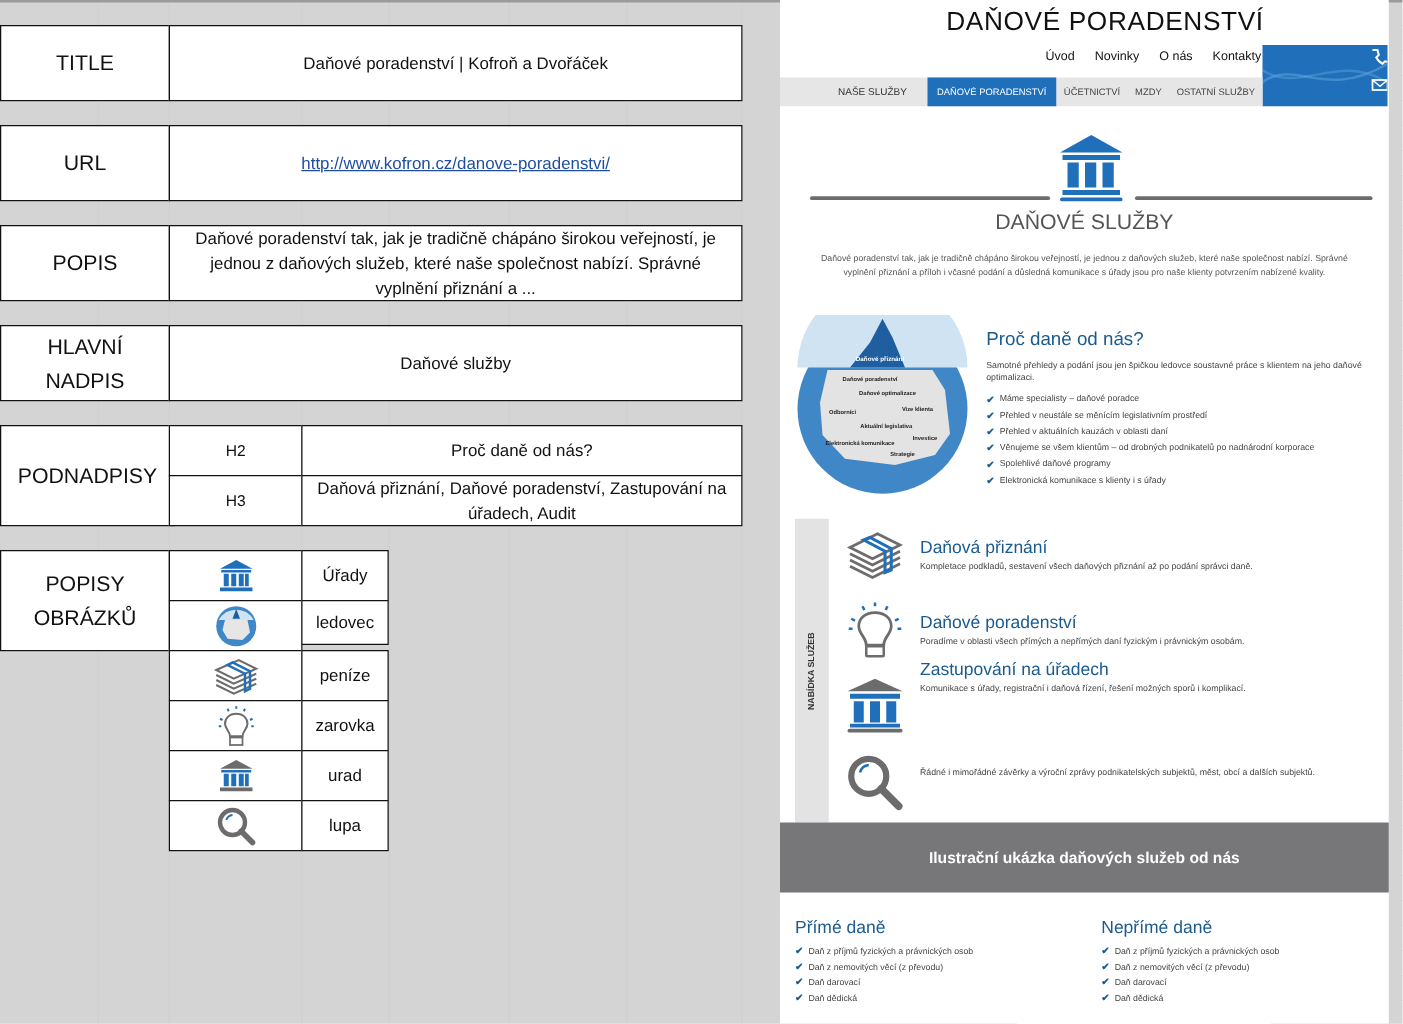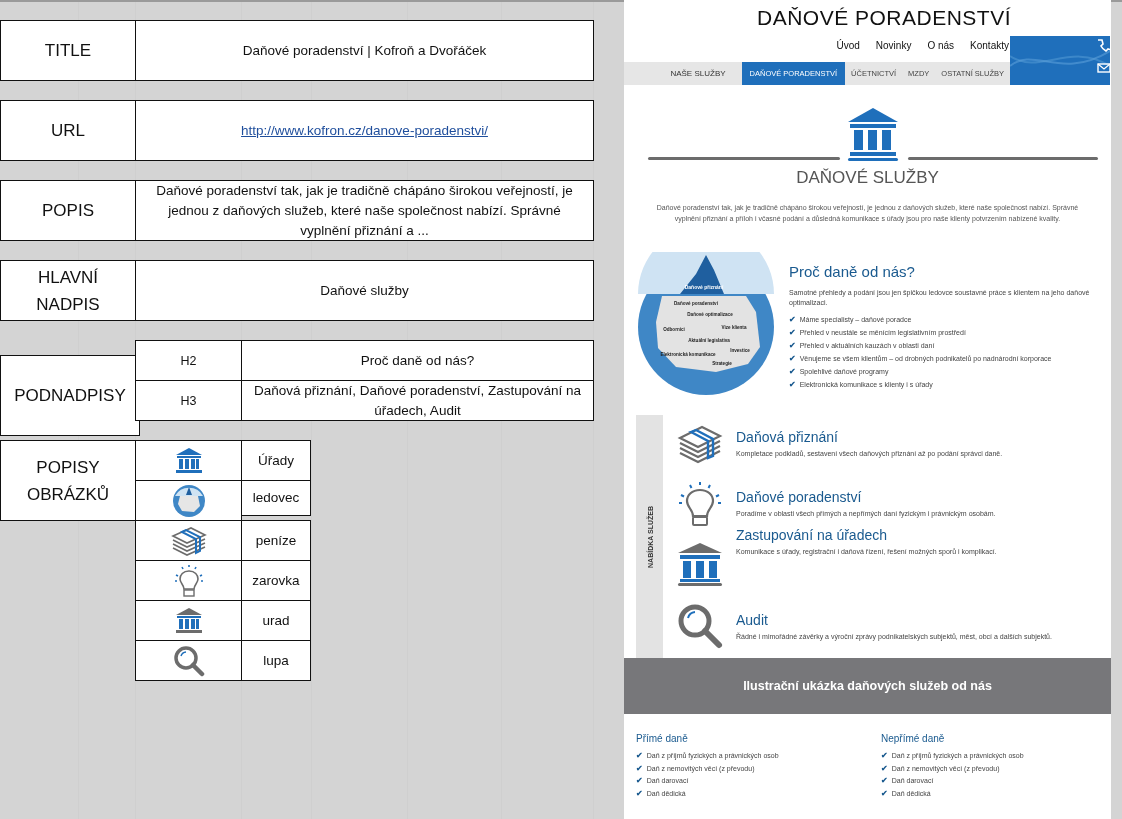--- a/index.html
+++ b/index.html
@@ -42,21 +42,21 @@
 
   .side-tab{position:absolute;left:12px;top:415px;width:27px;height:243px;background:#e3e3e3;}
   .side-tab span{position:absolute;left:50%;top:50%;transform:translate(-50%,-50%) rotate(-90deg);white-space:nowrap;font-family:"Liberation Sans",sans-serif;font-size:7px;font-weight:bold;color:#333;}
   .svc{position:absolute;left:112px;font-family:"Liberation Sans",sans-serif;}
   .svc h3{margin:0;font-weight:normal;font-size:14px;color:#1a5a8f;line-height:18px;}
   .svc p{margin:4px 0 0 0;font-size:7px;color:#444;}
   .svc-icon{position:absolute;left:52px;width:48px;height:48px;}
 
   .banner{position:absolute;left:0;top:658px;width:487px;height:56px;background:#77777a;color:#ffffff;display:flex;align-items:center;justify-content:center;font-family:"Liberation Sans",sans-serif;font-size:12.5px;font-weight:bold;}
   .col{position:absolute;top:733px;font-family:"Liberation Sans",sans-serif;}
-  .col h4{margin:0;font-weight:normal;font-size:10px;color:#1a5a8f;}
+  .col h4{margin:0;font-weight:normal;font-size:14px;color:#1a5a8f;}
   .col ul{margin:6px 0 0 0;padding:0;list-style:none;font-size:7px;color:#444;}
   .col li{height:12.5px;line-height:12.5px;}
 </style>
 </head>
 <body>
 
 <div class="grid">
   <div class="vline" style="left:78px"></div>
   <div class="vline" style="left:135px"></div>
   <div class="vline" style="left:241px"></div>
@@ -77,21 +77,21 @@
 
 <div class="cell lbl" style="left:0;top:180px;width:136px;height:61px;">POPIS</div>
 <div class="cell val" style="left:135px;top:180px;width:459px;height:61px;">Daňové poradenství tak, jak je tradičně chápáno širokou veřejností, je jednou z daňových služeb, které naše společnost nabízí. Správné vyplnění přiznání a ...</div>
 
 <div class="cell lbl" style="left:0;top:260px;width:136px;height:61px;flex-direction:column;line-height:27px;">
   <span>HLAVNÍ</span>
   <span>NADPIS</span>
 </div>
 <div class="cell val" style="left:135px;top:260px;width:459px;height:61px;">Daňové služby</div>
 
-<div class="cell lbl" style="left:0;top:355px;width:140px;height:81px;text-align:right;">PODNADPISY</div>
+<div class="cell lbl" style="left:0;top:340px;width:140px;height:81px;text-align:right;">PODNADPISY</div>
 <div class="cell small" style="left:135px;top:340px;width:107px;height:41px;">H2</div>
 <div class="cell val" style="left:241px;top:340px;width:353px;height:41px;">Proč daně od nás?</div>
 <div class="cell small" style="left:135px;top:380px;width:107px;height:41px;">H3</div>
 <div class="cell val" style="left:241px;top:380px;width:353px;height:41px;">Daňová přiznání, Daňové poradenství, Zastupování na úřadech, Audit</div>
 
 <div class="cell lbl" style="left:0;top:440px;width:136px;height:81px;flex-direction:column;line-height:27px;">
   <span>POPISY</span>
   <span>OBRÁZKŮ</span>
 </div>
 
@@ -310,21 +310,20 @@
     <h3>Zastupování na úřadech</h3>
     <p>Komunikace s úřady, registrační i daňová řízení, řešení možných sporů i komplikací.</p>
   </div>
 
   <svg class="svc-icon" style="top:602px" viewBox="0 0 48 48">
     <circle cx="19" cy="19" r="14" fill="none" stroke="#6c6c6c" stroke-width="5"></circle>
     <line x1="29" y1="29" x2="43" y2="43" stroke="#6c6c6c" stroke-width="6" stroke-linecap="round"></line>
     <path d="M12,16 A8,8 0 0 1 19,10" fill="none" stroke="#1f6fbb" stroke-width="2"></path>
   </svg>
   <div class="svc" style="top:611px">
-    <h3>Audit</h3>
     <p>Řádné i mimořádné závěrky a výroční zprávy podnikatelských subjektů, měst, obcí a dalších subjektů.</p>
   </div>
 
   <div class="banner">Ilustrační ukázka daňových služeb od nás</div>
 
   <div class="col" style="left:12px">
     <h4>Přímé daně</h4>
     <ul>
       <li><span class="chk">✔</span><span>Daň z příjmů fyzických a právnických osob</span></li>
       <li><span class="chk">✔</span><span>Daň z nemovitých věcí (z převodu)</span></li>

